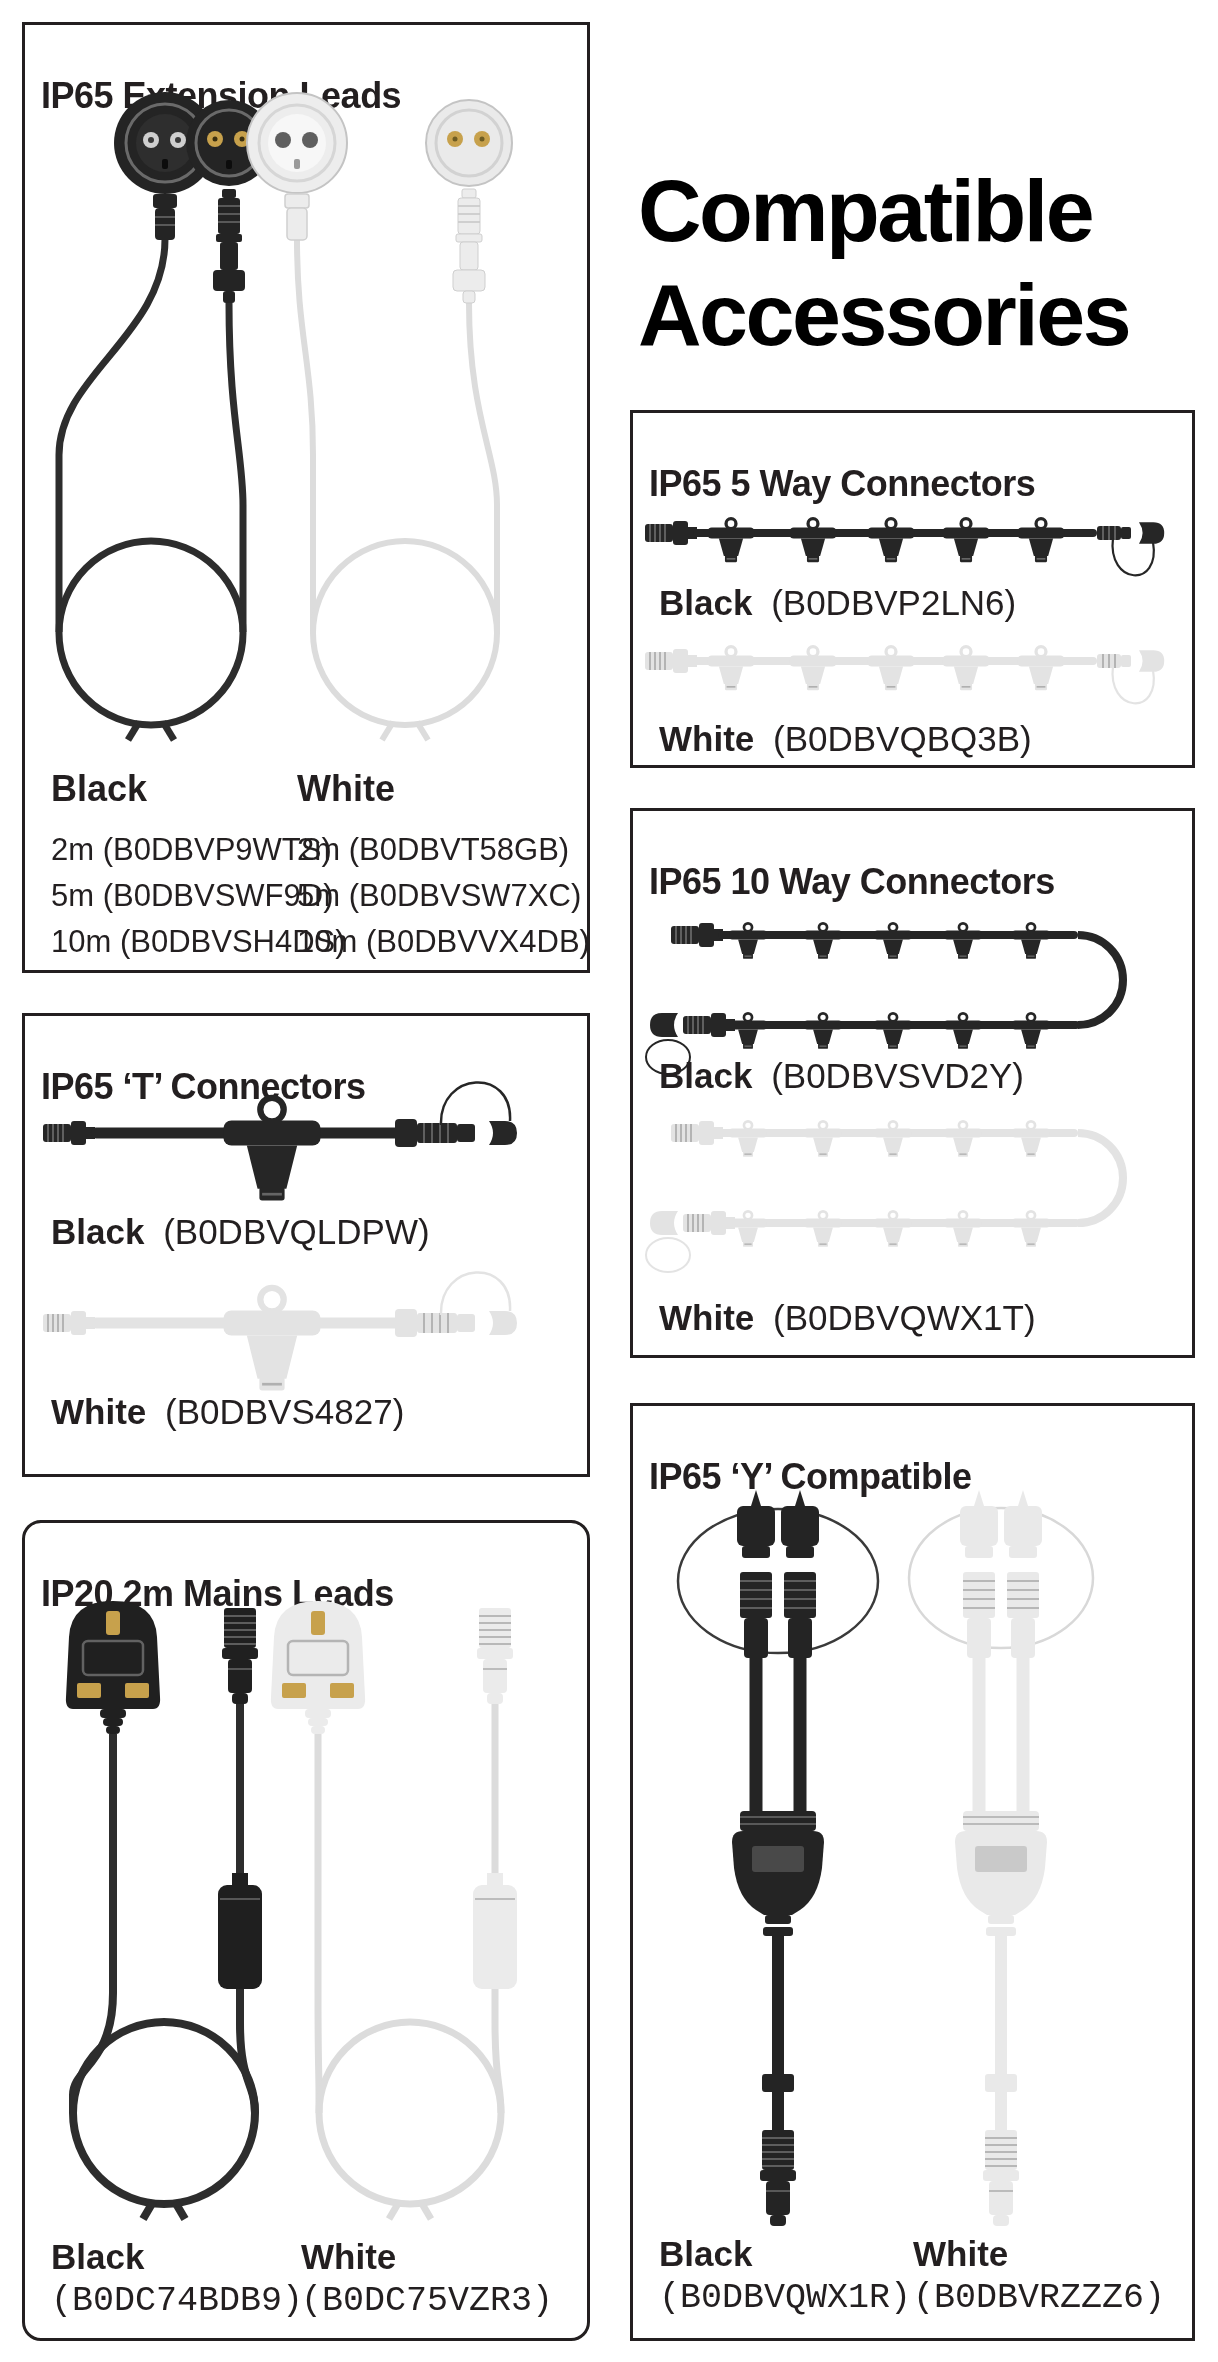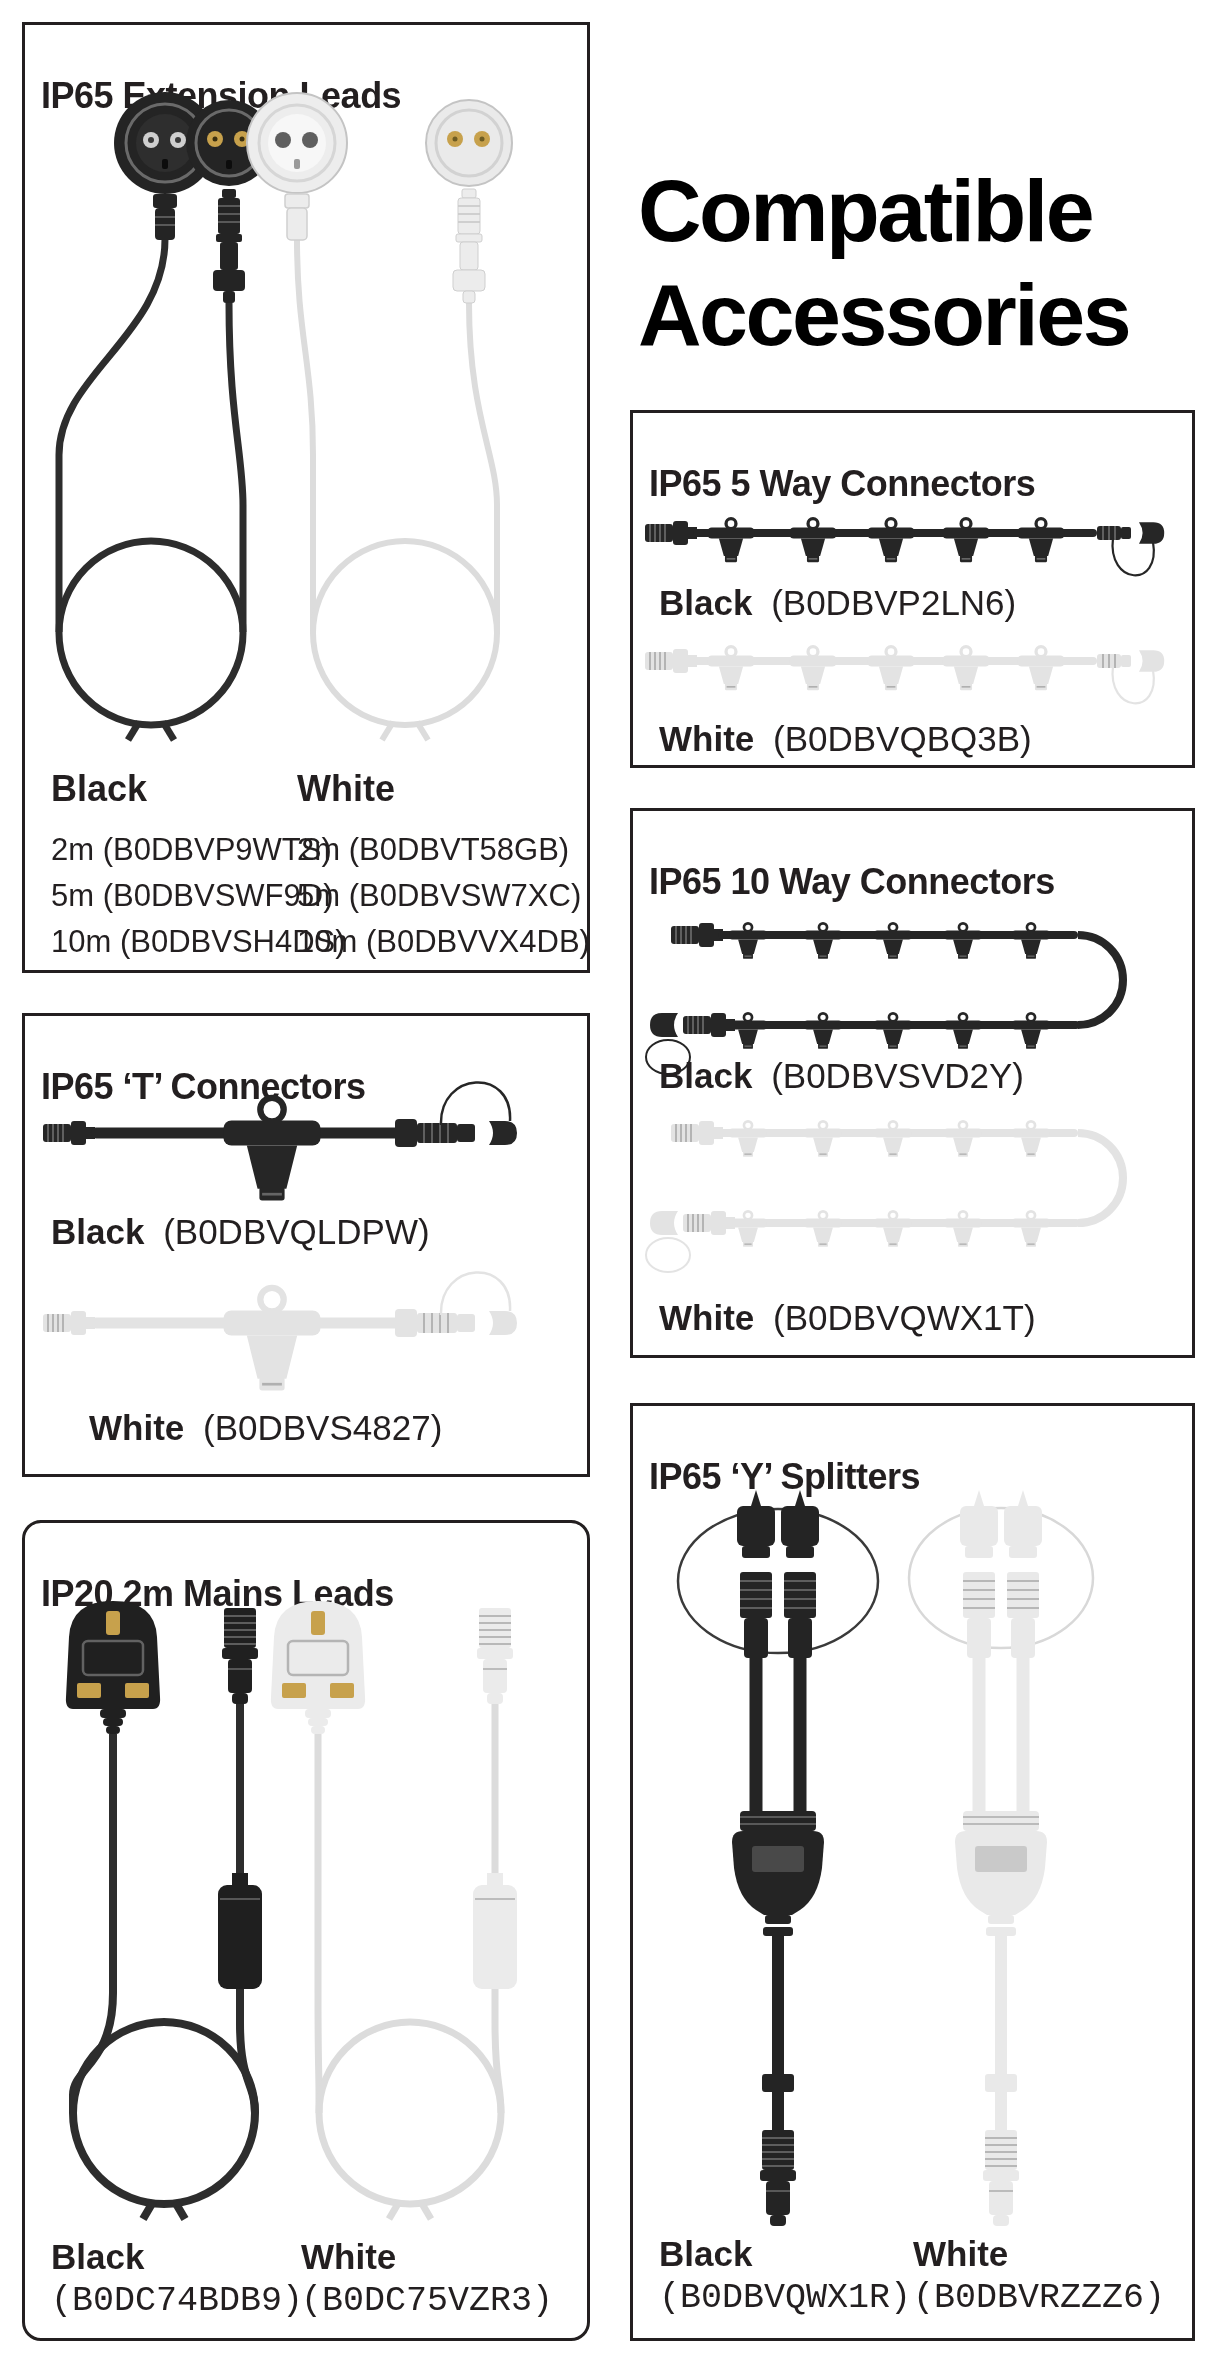--- a/index.html
+++ b/index.html
@@ -306,21 +306,21 @@
   <section class="box" style="left:22px;top:1013px;width:568px;height:464px;">
     <h2 class="heading">IP65 ‘T’ Connectors</h2>
     <svg class="art" width="562" height="458" viewBox="0 0 562 458">
       <use href="#t-row" transform="translate(18,117)" style="color:#262626"></use>
       <use href="#t-row" transform="translate(18,307)" style="color:#e3e3e3"></use>
     </svg>
     <div class="variant" style="left:26px;top:196px;">
       <span class="clabel">Black</span>
       <span class="code">(B0DBVQLDPW)</span>
     </div>
-    <div class="variant" style="left:26px;top:392px;margin-left:38px;">
+    <div class="variant" style="left:26px;top:376px;">
       <span class="clabel">White</span>
       <span class="code">(B0DBVS4827)</span>
     </div>
   </section>
 
   <section class="box" style="left:22px;top:1520px;width:568px;height:821px;border-radius:19px;">
     <h2 class="heading">IP20 2m Mains Leads</h2>
     <svg class="art" width="562" height="712" viewBox="0 0 562 712">
 
       <g>
@@ -351,21 +351,21 @@
       <div class="clabel">Black</div>
       <div class="code">(B0DC74BDB9)</div>
     </div>
     <div class="variant stack" style="left:276px;top:712px;">
       <div class="clabel">White</div>
       <div class="code">(B0DC75VZR3)</div>
     </div>
   </section>
 
   <section class="box" style="left:630px;top:1403px;width:565px;height:938px;">
-    <h2 class="heading">IP65 ‘Y’ Splitters</h2>
+    <h2 class="heading">IP65 ‘Y’ Compatible</h2>
     <svg class="art" width="559" height="930" viewBox="0 0 559 930">
       <ellipse cx="145" cy="175" rx="100" ry="72" fill="none" stroke="#3a3a3a" stroke-width="2.5"></ellipse>
       <ellipse cx="368" cy="172" rx="92" ry="70" fill="none" stroke="#d8d8d8" stroke-width="2.5"></ellipse>
       <use href="#y-split" transform="translate(145,0)" style="color:#242424"></use>
       <use href="#y-split" transform="translate(368,0)" style="color:#e9e9e9"></use>
     </svg>
     <div class="variant stack" style="left:26px;top:826px;">
       <div class="clabel">Black</div>
       <div class="code">(B0DBVQWX1R)</div>
     </div>

